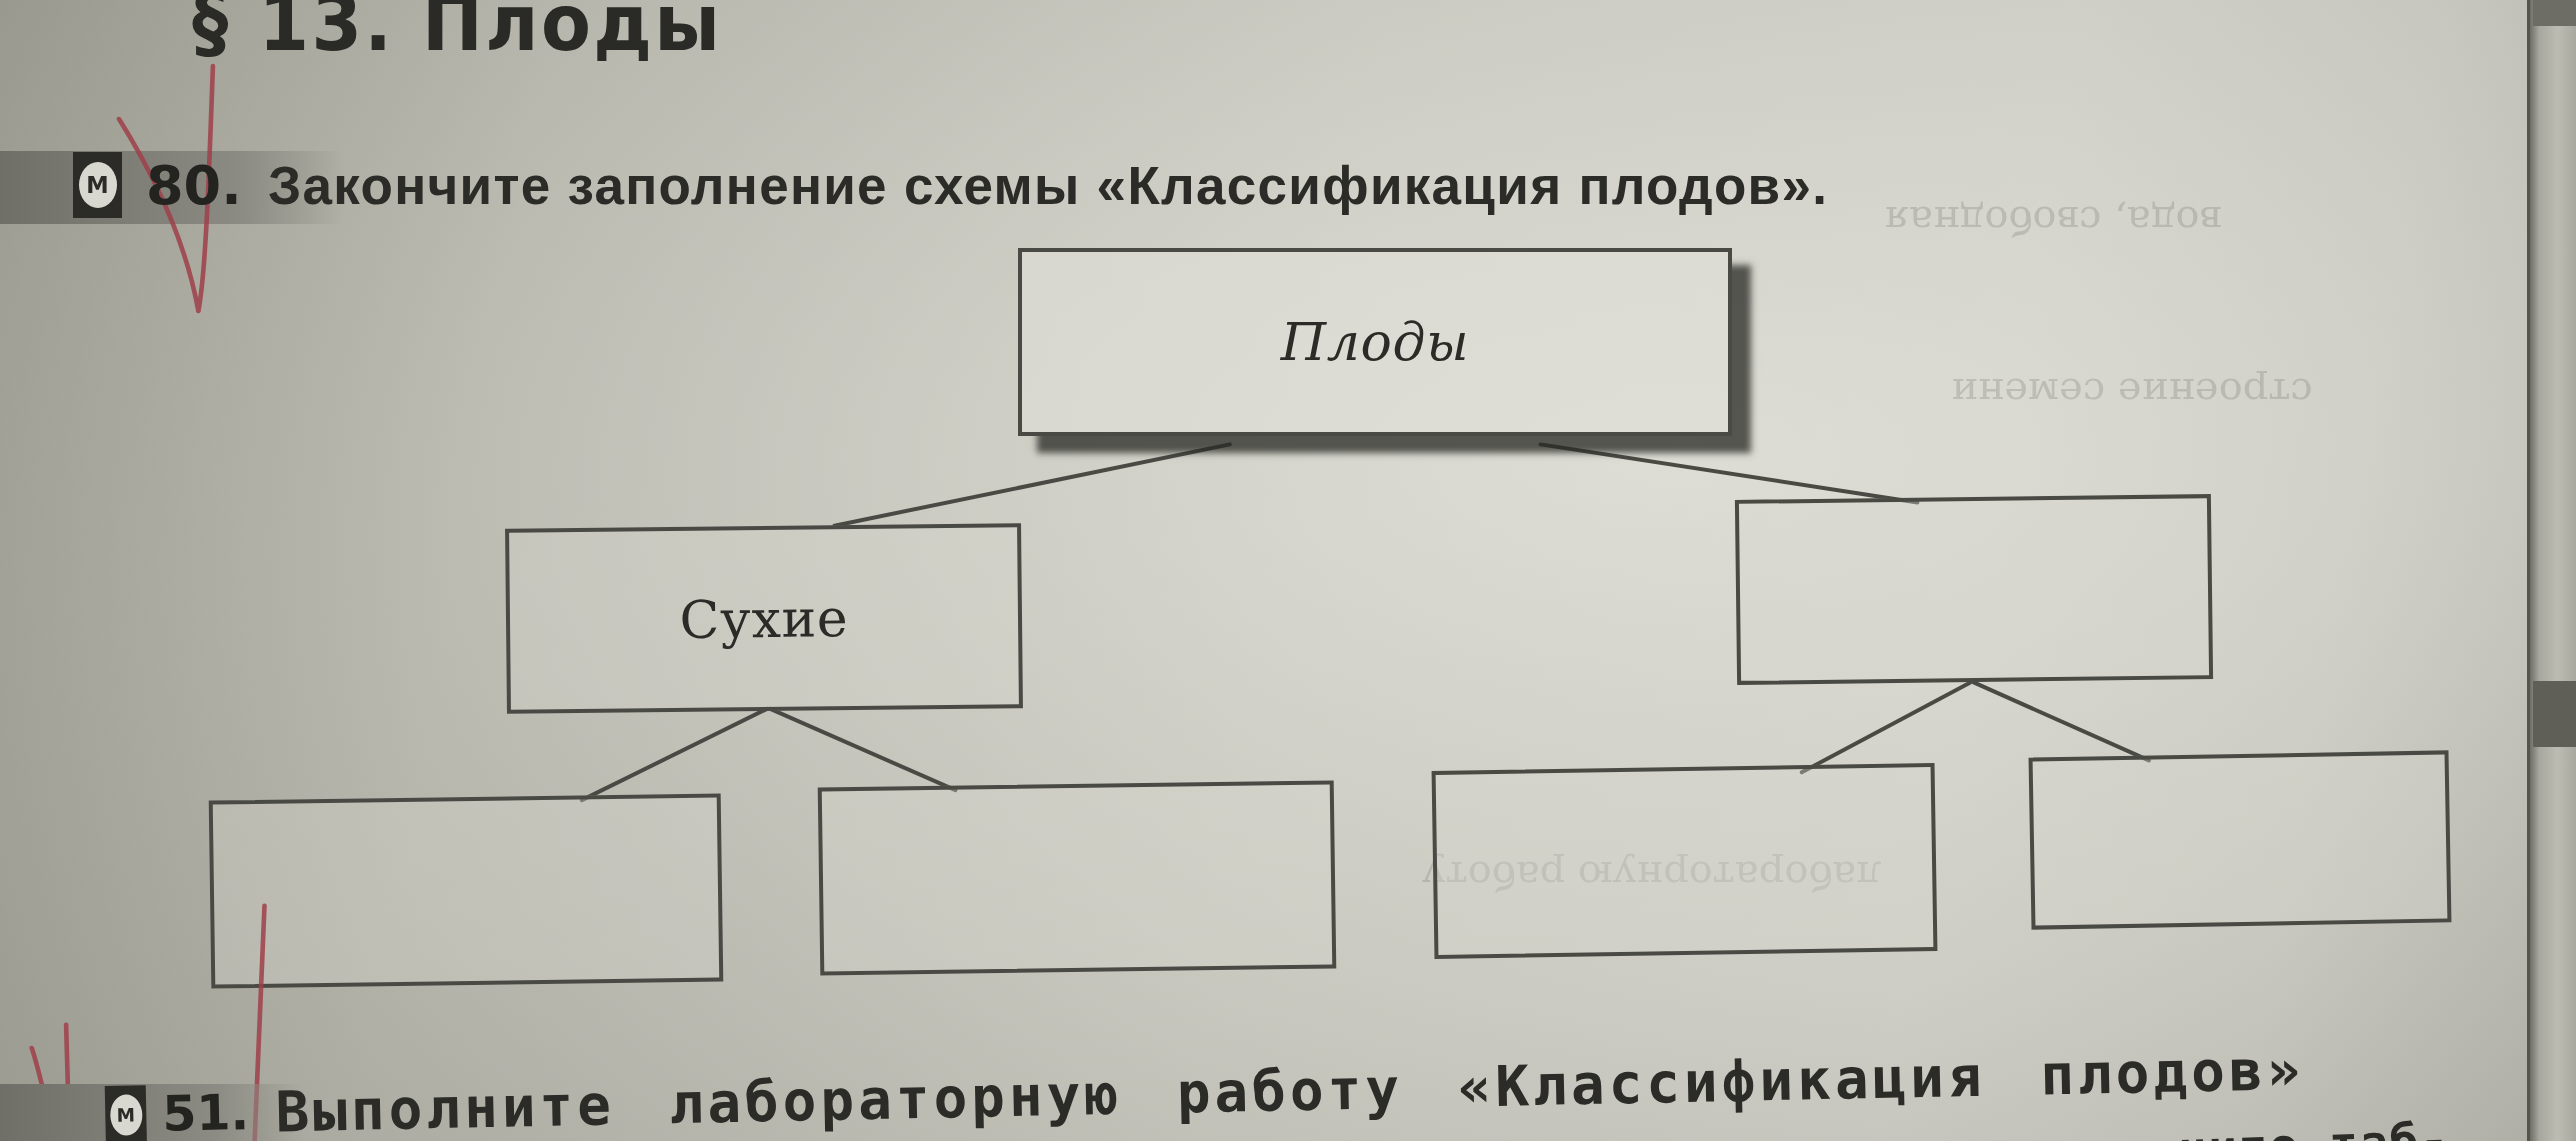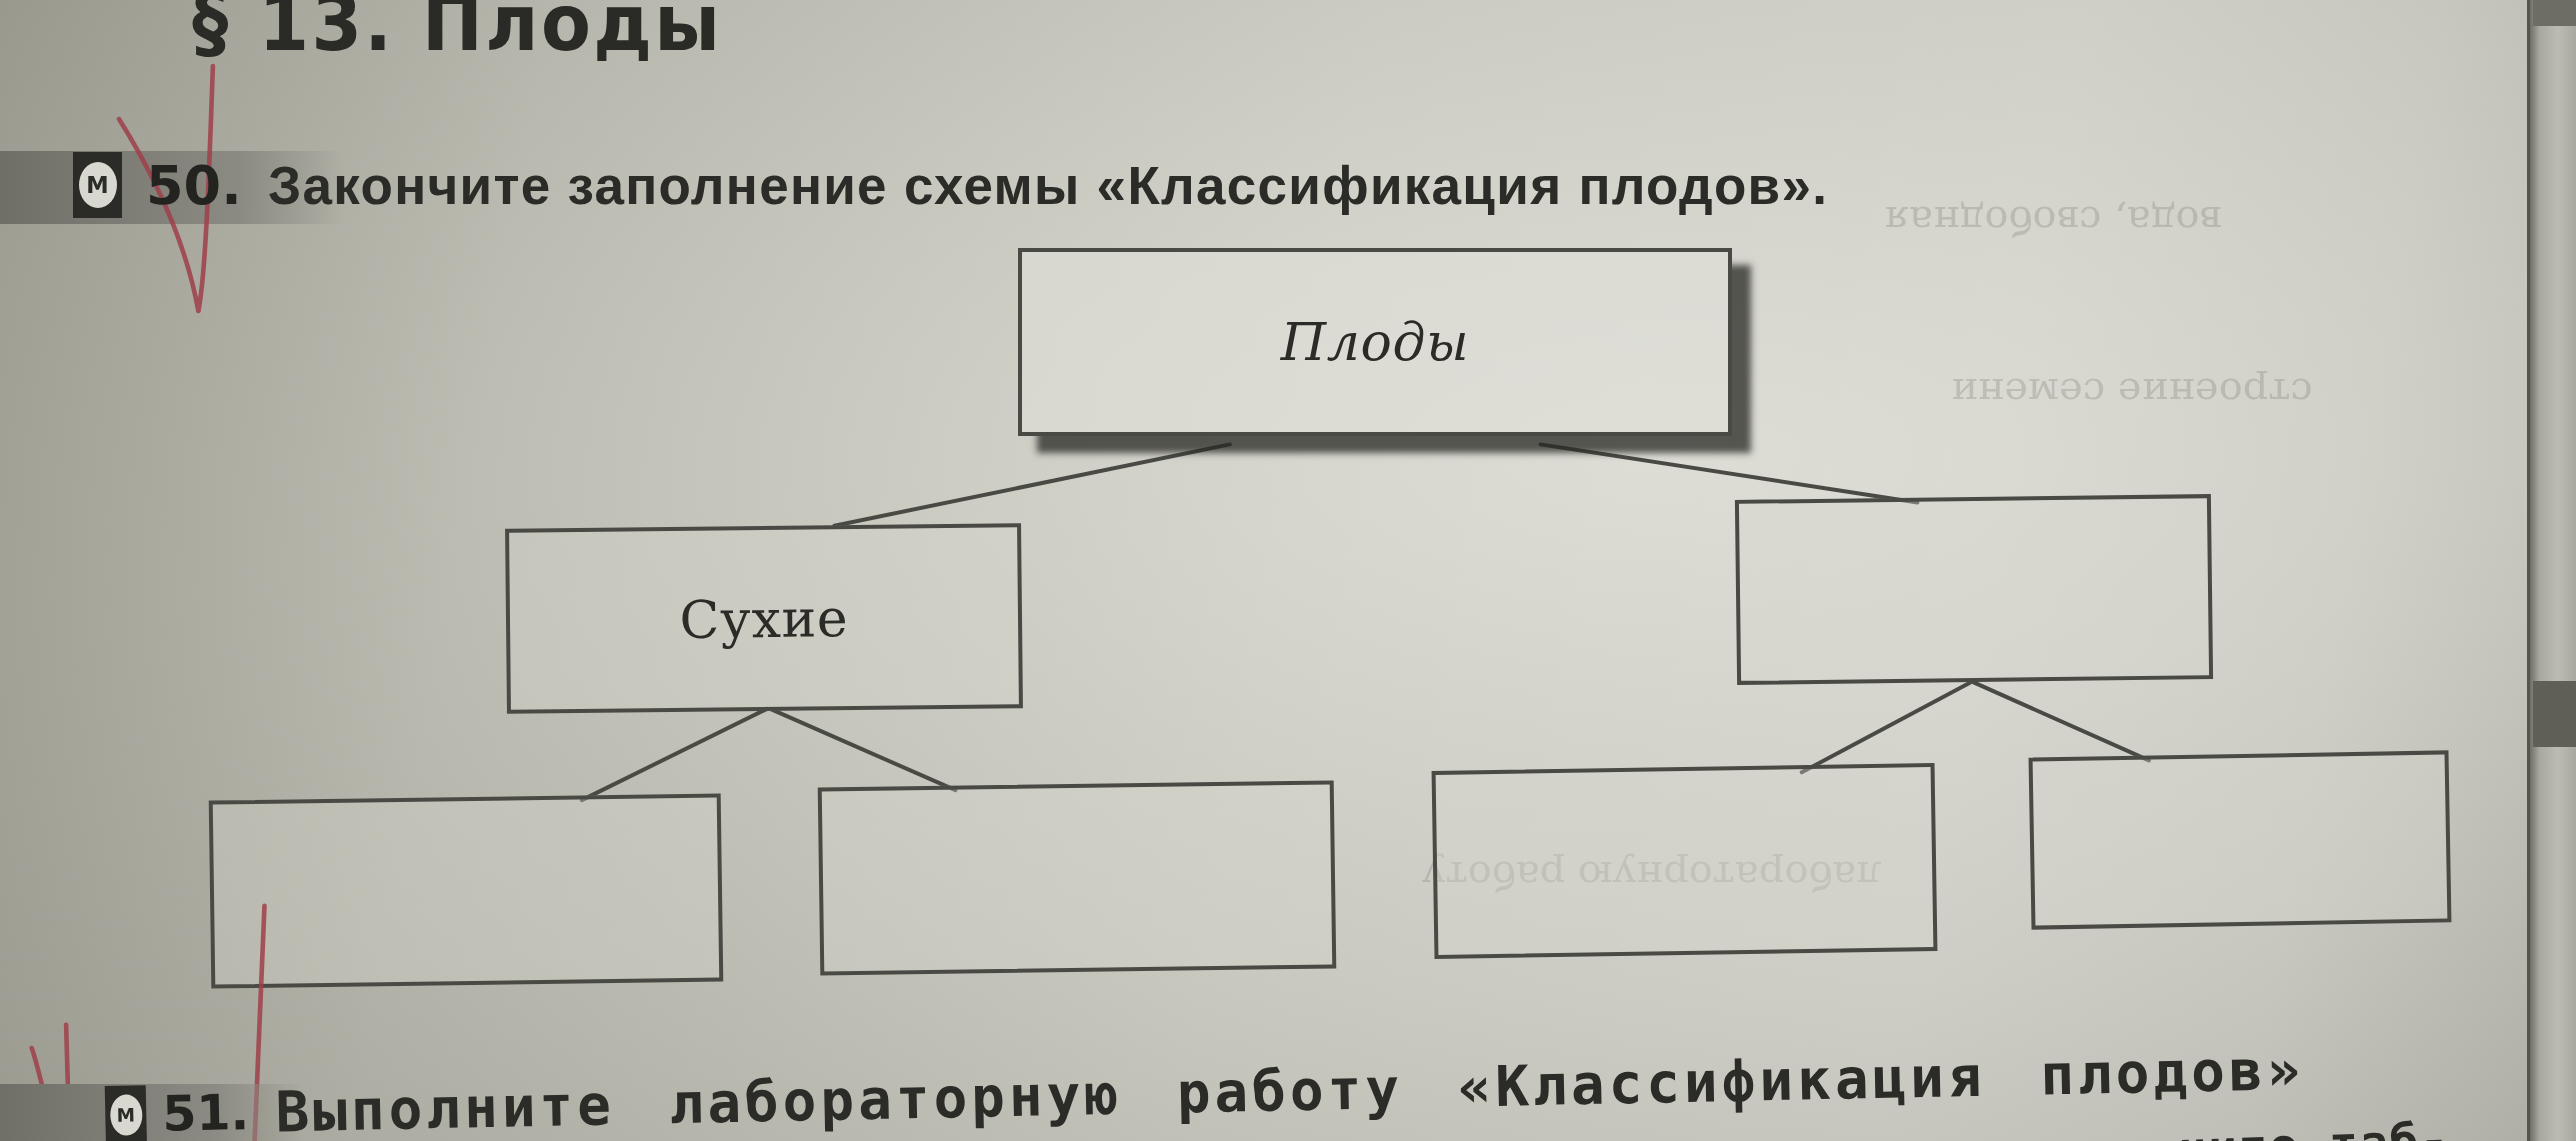--- a/index.html
+++ b/index.html
@@ -153,21 +153,21 @@
 <div class="bleed-text" style="left:1951px; top:370px;">строение семени</div>
 <div class="bleed-text" style="left:1422px; top:853px;">лабораторную работу</div>
 
 <div class="section-heading">§ 13. Плоды</div>
 
 <div class="task-bar" style="left:0; top:151px; width:344px; height:73px;"></div>
 <div class="task" style="left:73px; top:152px;">
   <div class="m-badge">
     <div class="m-circle">M</div>
   </div>
-  <span class="task-num">50.</span>
+  <span class="task-num">80.</span>
   <span class="task-text">Закончите заполнение схемы «Классификация плодов».</span>
 </div>
 
 <svg class="diagram" viewBox="0 0 3896 1727">
   <g stroke="#4a4a45" stroke-width="6" fill="none" stroke-linecap="round">
 
     <line x1="1860" y1="672" x2="1262" y2="795"></line>
     <line x1="2330" y1="672" x2="2900" y2="760"></line>
 
     <line x1="1160" y1="1072" x2="880" y2="1210"></line>

